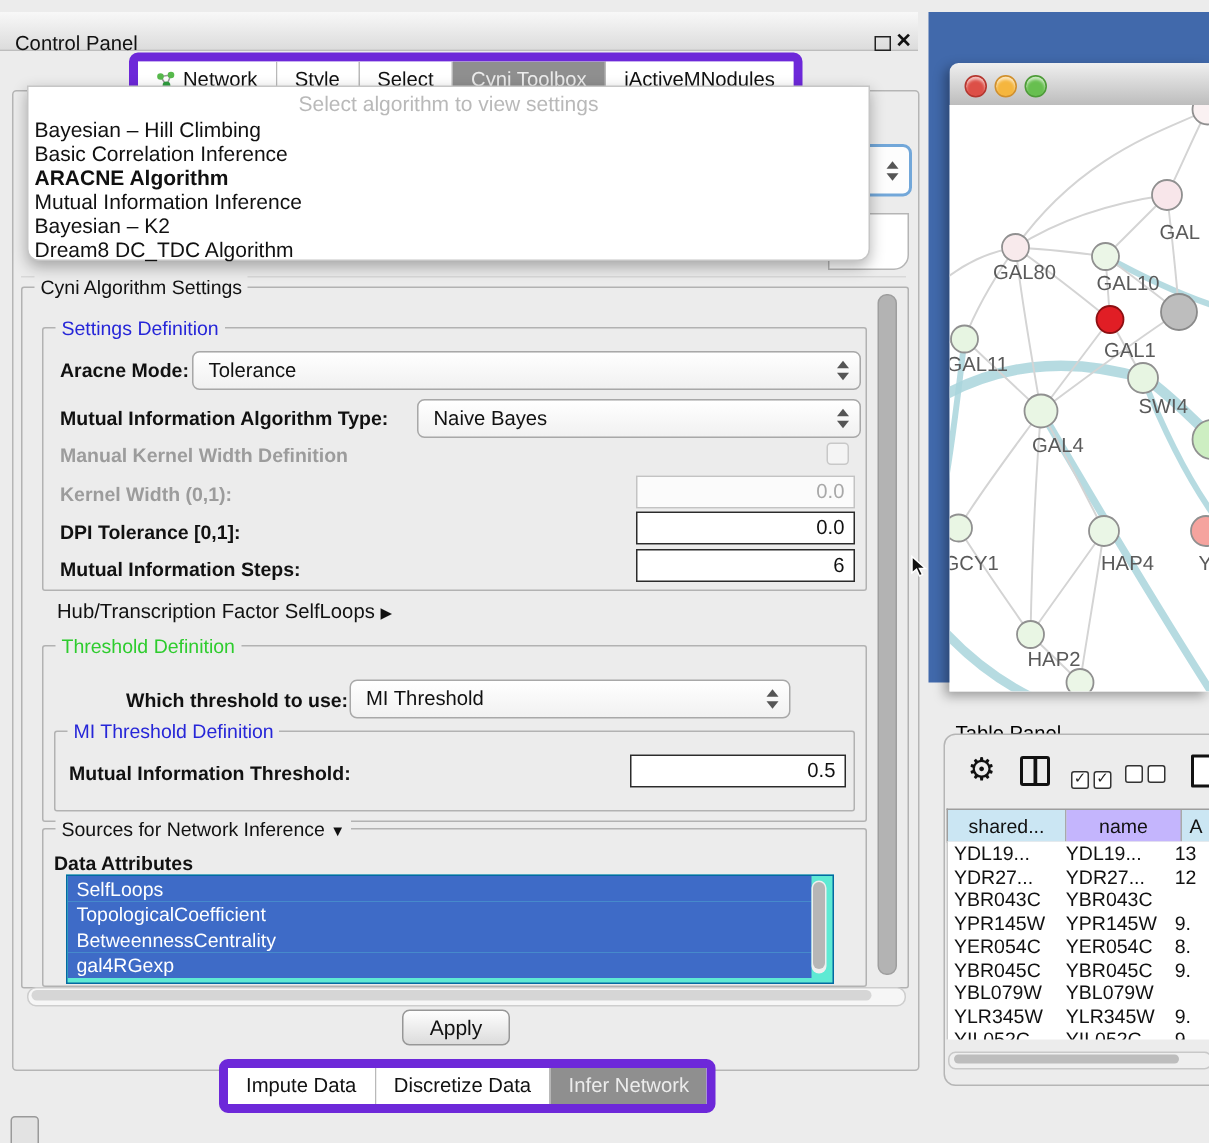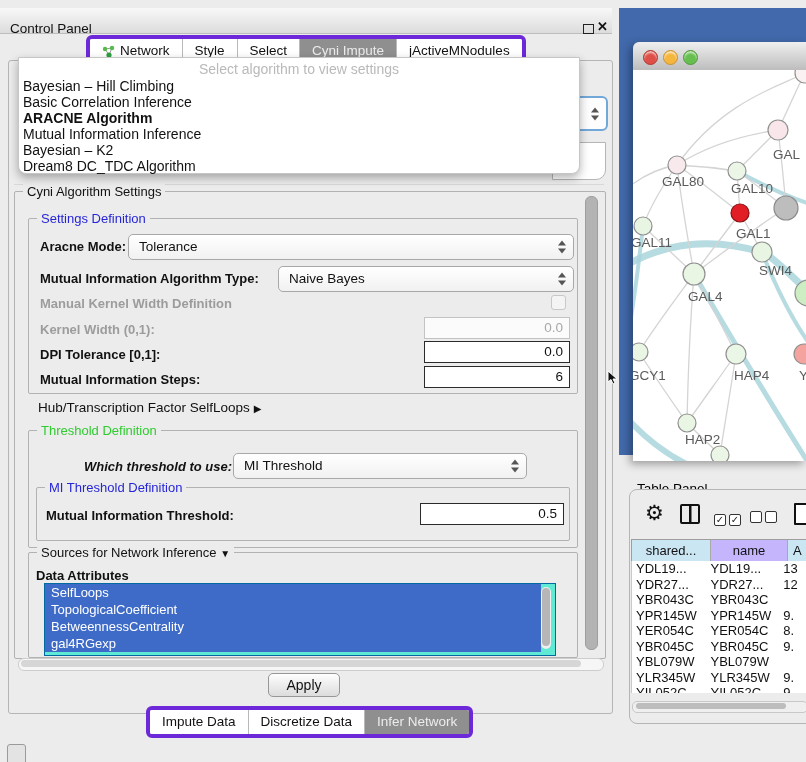--- a/index.html
+++ b/index.html
@@ -6,21 +6,21 @@
   #screen{position:relative;width:806px;height:762px;background:#ececec;overflow:hidden;
           font-family:"Liberation Sans",sans-serif;color:#1a1a1a;}
   .abs{position:absolute;}
   
   .cp-titlebar{left:0;top:8px;width:612px;height:25px;
     background:linear-gradient(#f8f8f8,#dcdcdc);border-bottom:1px solid #bdbdbd;}
   .cp-title{left:10px;top:8px;height:25px;line-height:25px;font-size:13.5px;color:#111;}
   .float-ico{left:583px;top:16px;width:9px;height:8px;border:1.5px solid #222;background:transparent;}
   .close-ico{left:597px;top:11px;font-size:13px;font-weight:bold;color:#111;}
   
-  .seg{display:flex;position:absolute;border:4px solid #6d28d9;border-radius:6px;overflow:hidden;background:#fff;}
+  .seg{display:flex;position:absolute;border:6px solid #6d28d9;border-radius:6px;overflow:hidden;background:#fff;}
   .seg .tab{height:24px;line-height:24px;padding:0 12px;font-size:13.5px;background:#fff;
     border-right:1px solid #b9b9b9;display:flex;align-items:center;gap:5px;color:#111;white-space:nowrap;}
   .seg .tab:last-child{border-right:none;}
   .seg .tab.sel{background:#8f8f8f;color:#ececec;}
   
   .content-panel{left:8px;top:60px;width:603px;height:652px;border:1px solid #b5b5b5;border-radius:3px;background:#ececec;}
   .divline{left:14px;top:184px;width:590px;height:1px;background:#d8d8d8;}
   
   .grp{position:absolute;border:1px solid #b2b2b2;border-radius:2px;}
   .legend{position:absolute;top:-8px;left:8px;background:#ececec;padding:0 4px;font-size:13px;white-space:nowrap;}
@@ -114,21 +114,21 @@
       </svg>
       <span>Network</span>
     </div>
     <div class="tab">
         <span>Style</span>
       </div>
     <div class="tab">
         <span>Select</span>
       </div>
     <div class="tab sel">
-        <span>Cyni Impute</span>
+        <span>Cyni Toolbox</span>
       </div>
     <div class="tab">
         <span>jActiveMNodules</span>
       </div>
   </div>
 
   <div class="abs content-panel"></div>
   <div class="abs divline"></div>
 
   <div class="abs frag-combo">
@@ -169,21 +169,21 @@
   </div>
 
   <span class="lbl plain" style="left:38px;top:400px;">
     <span>Hub/Transcription Factor SelfLoops</span>
     <span class="tri"> ▶</span>
   </span>
 
   <div class="grp" style="left:28px;top:430px;width:548px;height:116px;">
     <span class="legend leg-green">Threshold Definition</span>
   </div>
-  <span class="lbl" style="left:84px;top:459px;font-style:italic;">Which threshold to use:</span>
+  <span class="lbl" style="left:84px;top:459px;">Which threshold to use:</span>
   <div class="combo" style="left:233px;top:453px;width:292px;height:24px;">
     <span class="val">MI Threshold</span>
       <span class="spin"></span>
   </div>
   <div class="grp" style="left:36px;top:487px;width:532px;height:52px;">
     <span class="legend leg-blue">MI Threshold Definition</span>
   </div>
   <span class="lbl" style="left:46px;top:508px;">Mutual Information Threshold:</span>
   <div class="field" style="left:420px;top:503px;width:142px;height:20px;">
     <span class="fv">0.5</span>

